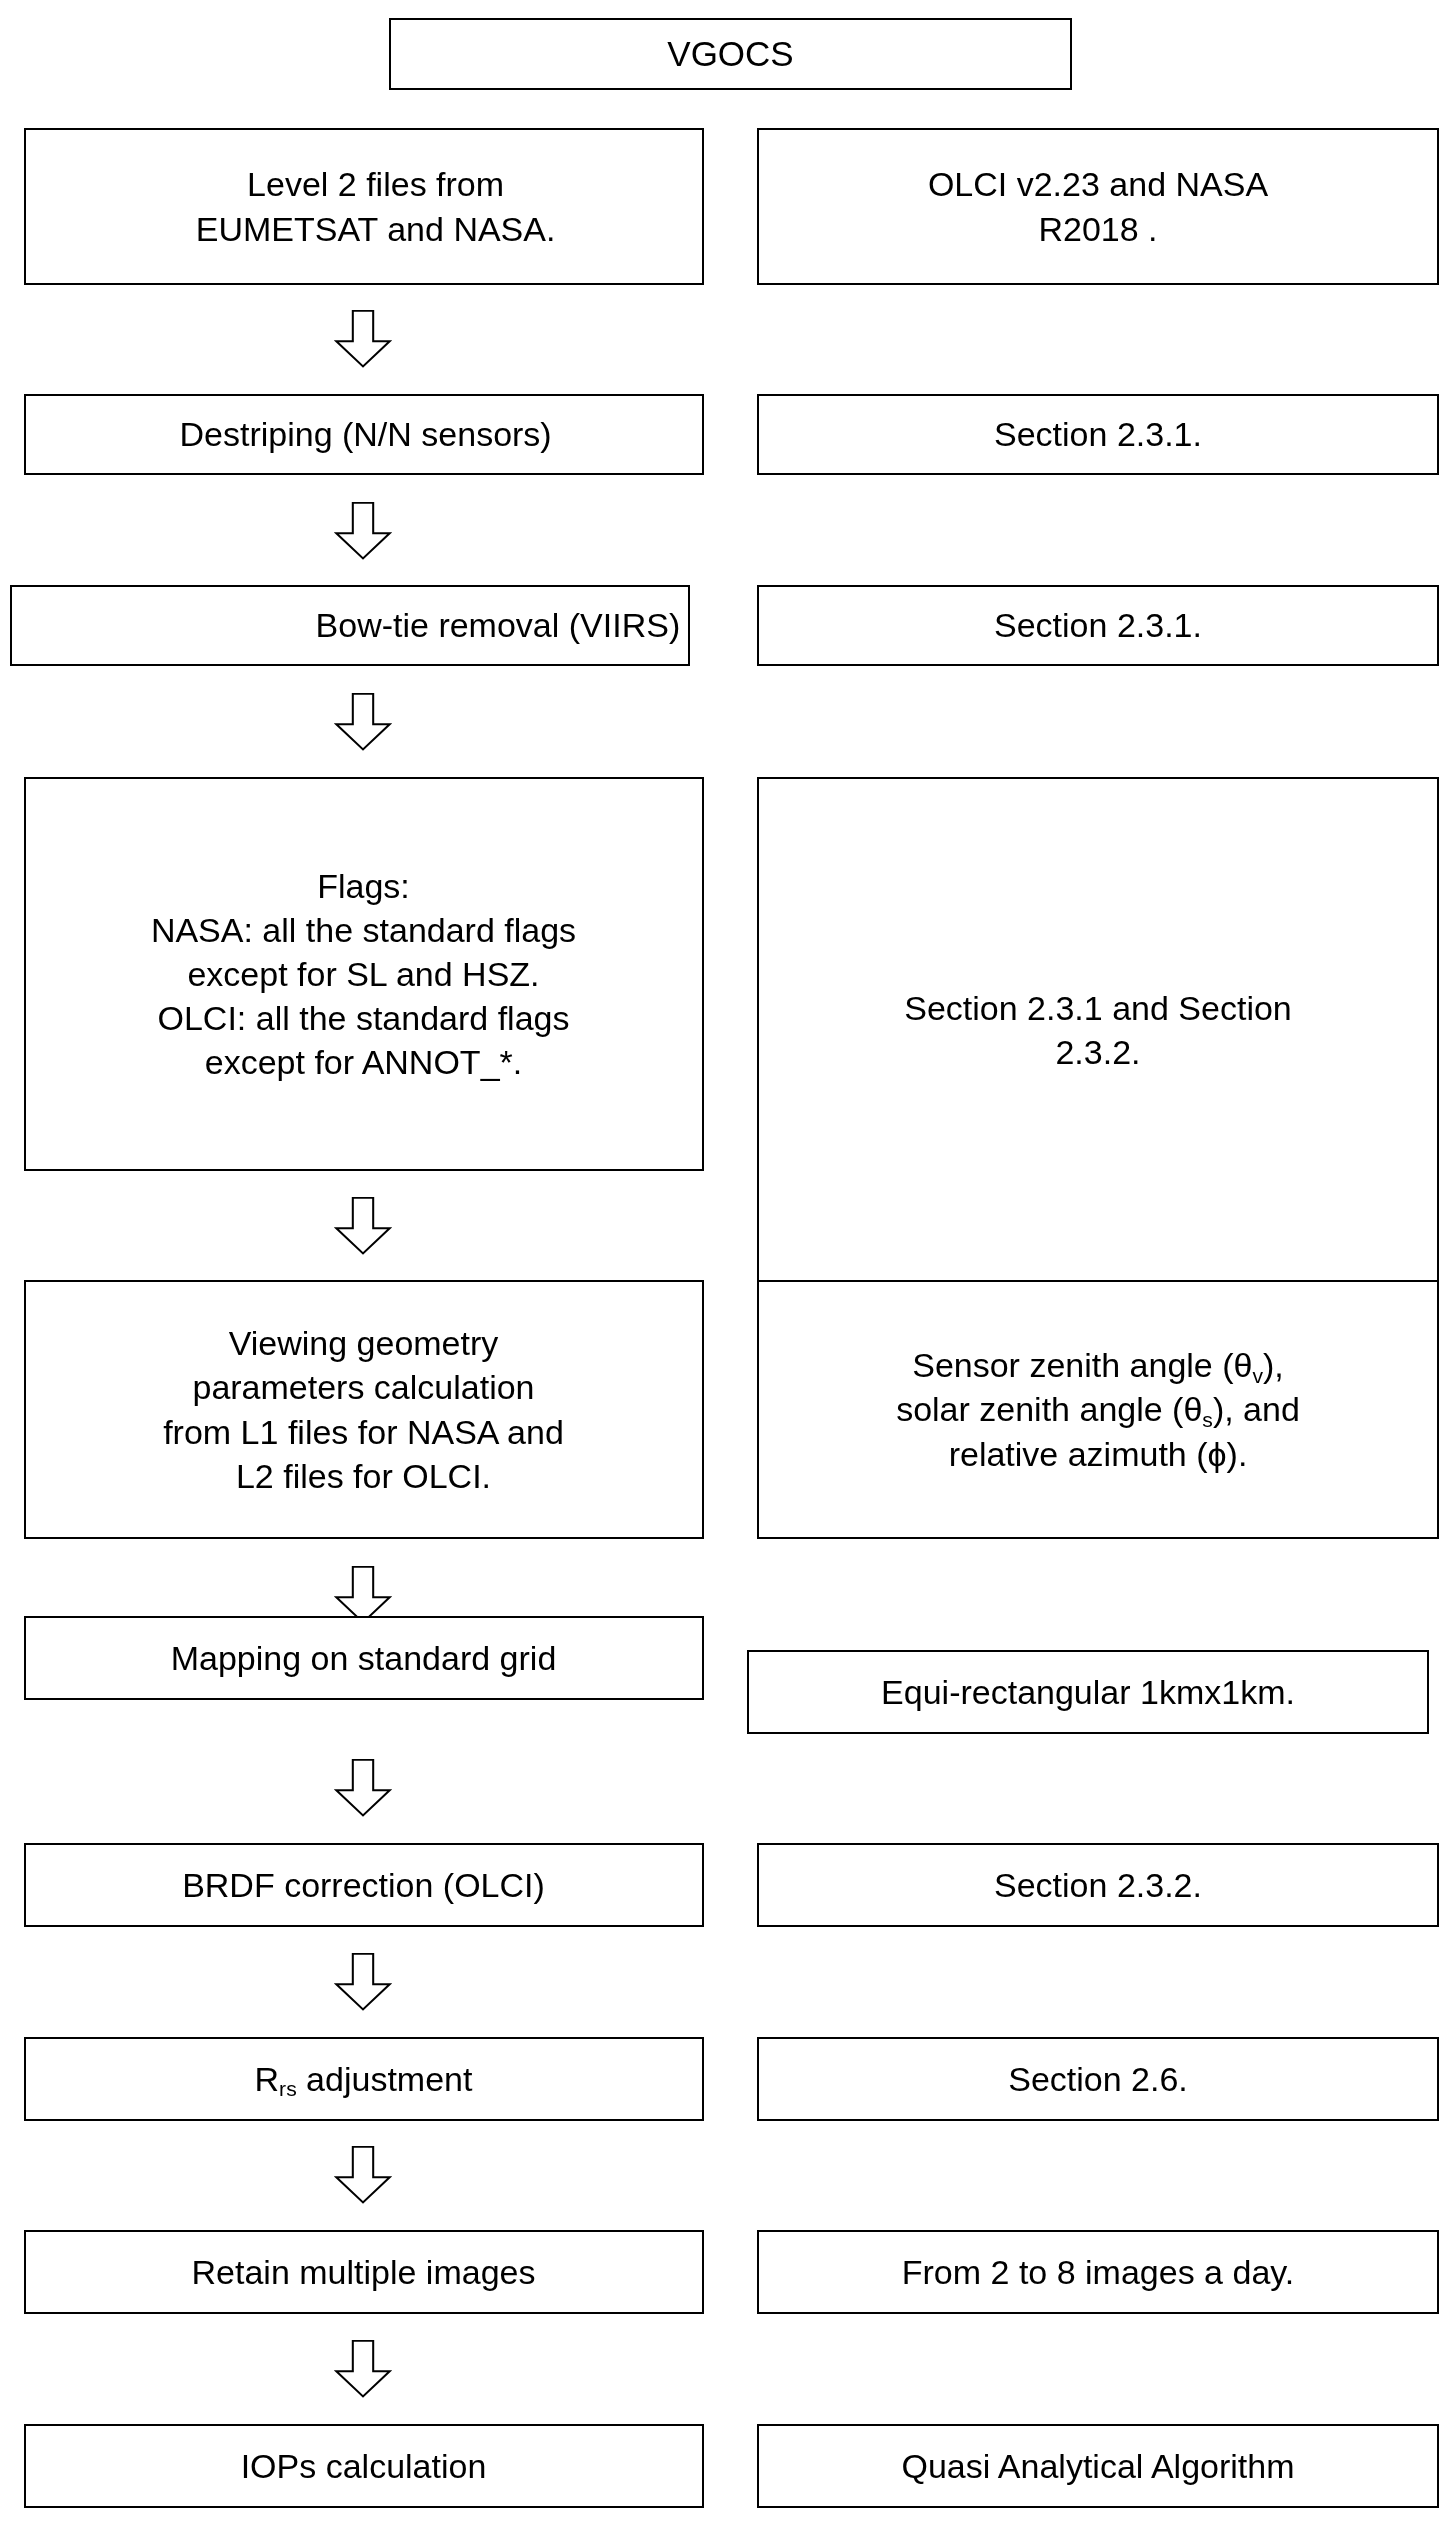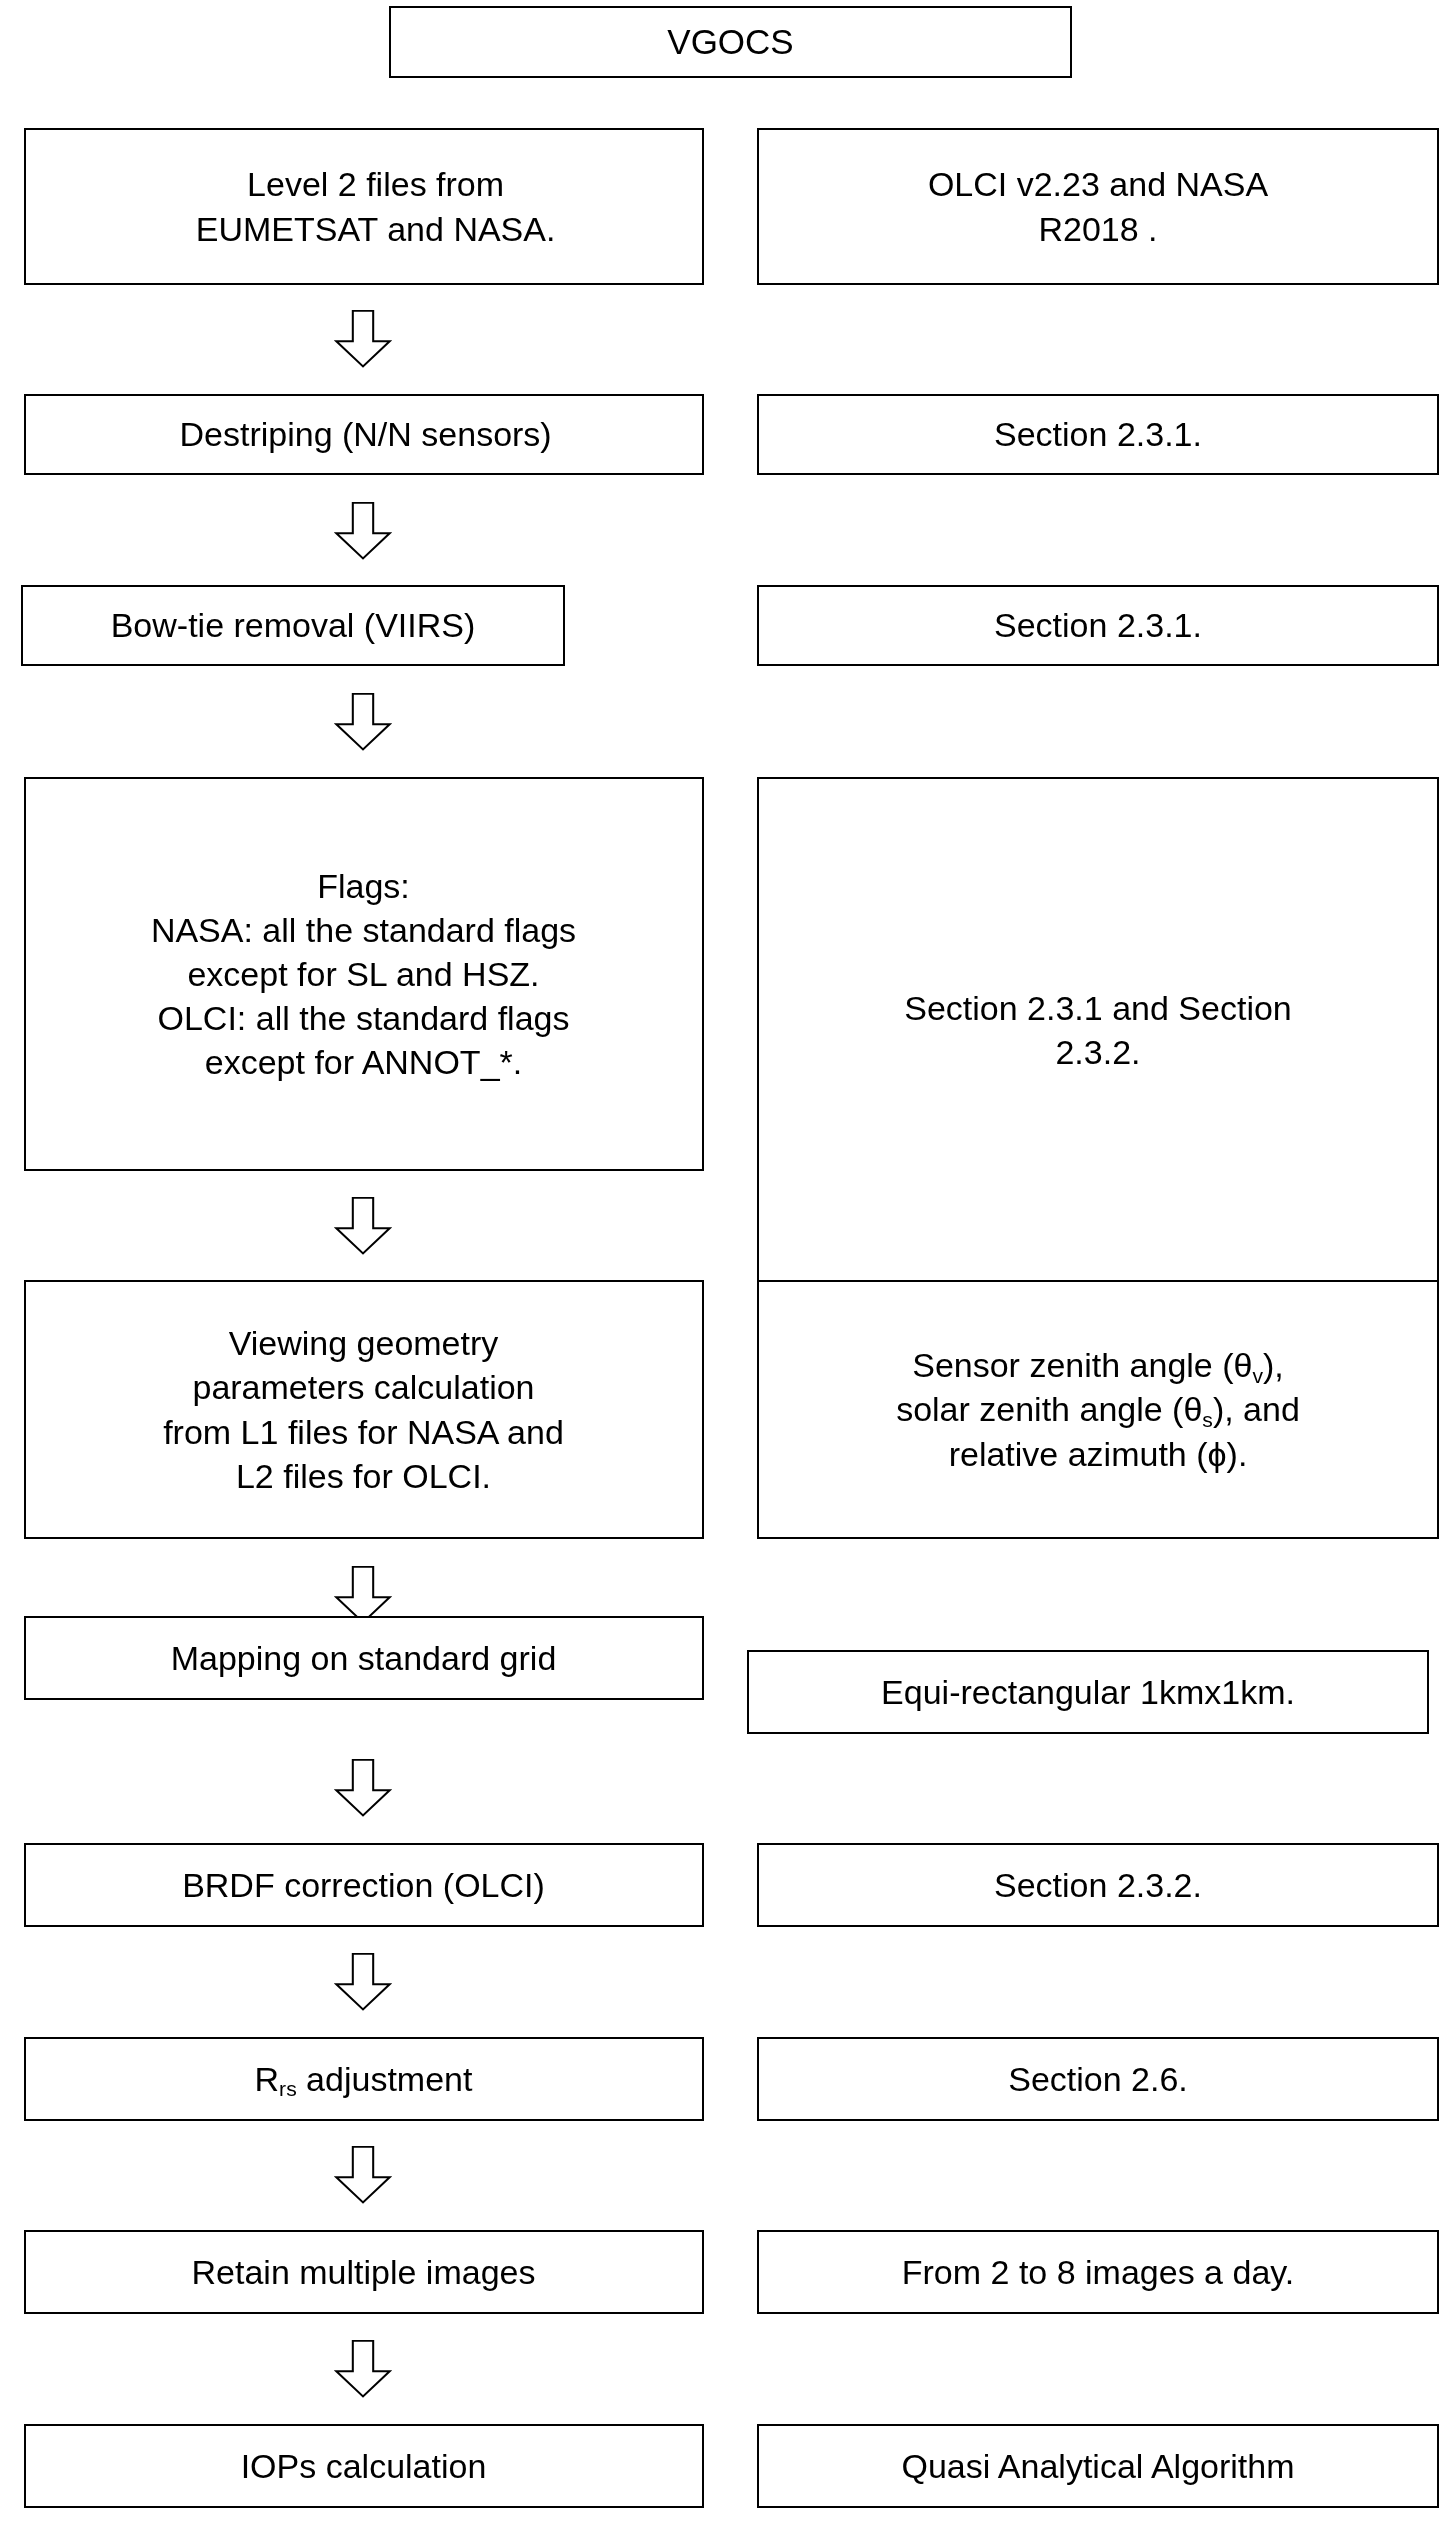--- a/index.html
+++ b/index.html
@@ -55,21 +55,21 @@
     font-size: 0.62em;
     vertical-align: baseline;
     position: relative;
     bottom: -0.26em;
   }
 </style>
 </head>
 <body>
 
 <div id="page">
-    <div class="node title-node" style="left: 389px; top: 6px; width: 683px; height: 72px;">
+    <div class="node title-node" style="left: 389px; top: 18px; width: 683px; height: 72px;">
       <span class="txt">VGOCS</span>
     </div>
     <div class="node" style="left: 23.5px; top: 128px; width: 680px; height: 157px; padding-left: 32px;">
       <span class="txt">Level 2 files from
 EUMETSAT and NASA.</span>
     </div>
     <div class="node" style="left: 757px; top: 128px; width: 682px; height: 157px; align-items: center;">
       <span class="txt">OLCI v2.23 and NASA
 R2018 .</span>
     </div>
@@ -82,21 +82,21 @@
       <span class="txt">Destriping (N/N sensors)</span>
     </div>
     <div class="node" style="left: 757px; top: 394px; width: 682px; height: 81px;">
       <span class="txt">Section 2.3.1.</span>
     </div>
     <div class="arrow" style="left: 334px; top: 502px;">
       <svg viewBox="0 0 74 74">
         <path d="M24 1 H50 V40 H71 L37 72 L3 40 H24 Z" fill="#ffffff" stroke="#000000" stroke-width="2.6" stroke-linejoin="miter"></path>
       </svg>
     </div>
-    <div class="node" style="left: 21px; top: 585px; width: 544px; height: 81px;">
+    <div class="node" style="left: 10px; top: 585px; width: 680px; height: 81px; text-align: right;">
       <span class="txt">Bow-tie removal (VIIRS)</span>
     </div>
     <div class="node" style="left: 757px; top: 585px; width: 682px; height: 81px;">
       <span class="txt">Section 2.3.1.</span>
     </div>
     <div class="arrow" style="left: 334px; top: 693px;">
       <svg viewBox="0 0 74 74">
         <path d="M24 1 H50 V40 H71 L37 72 L3 40 H24 Z" fill="#ffffff" stroke="#000000" stroke-width="2.6" stroke-linejoin="miter"></path>
       </svg>
     </div>

